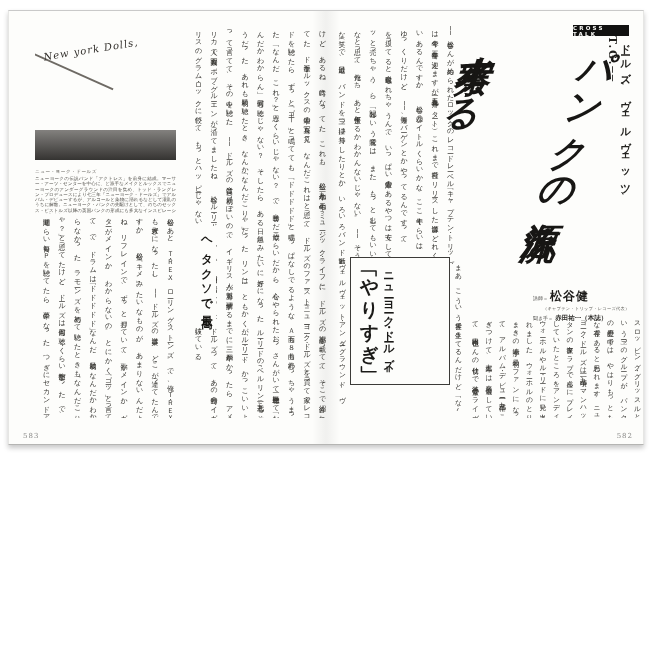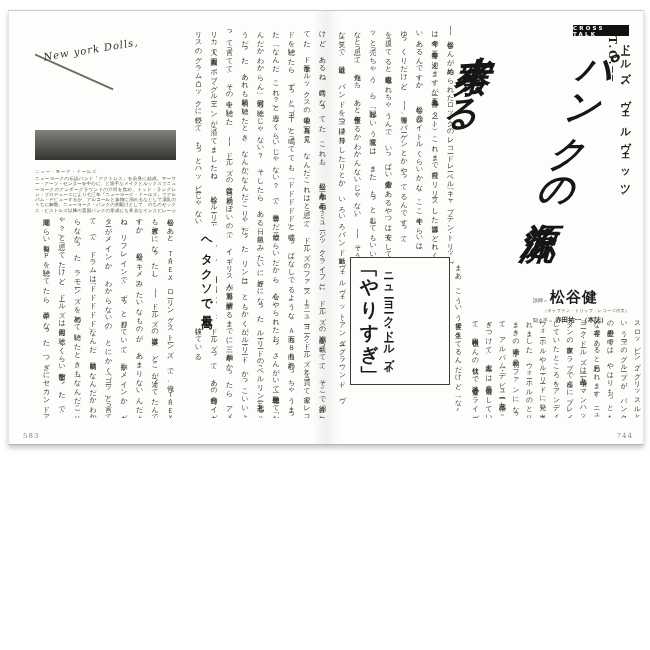--- a/index.html
+++ b/index.html
@@ -52,21 +52,21 @@
     font-weight:bold;color:#171614;font-size:36px;letter-spacing:1px;
     transform:skewX(-18deg);transform-origin:0 0;white-space:nowrap;
   }
   .title-l1{left:578px;top:17px;}
   .title-l2{left:458px;top:17px;}
 
   
   .credits{position:absolute;left:524px;top:277px;width:112px;}
   .credits .row1{font-size:6px;color:#3a3936;}
   .credits .role{font-size:5px;color:#4a4946;margin-right:2px;}
-  .credits .name{font-size:15px;font-weight:bold;color:#1d1c1a;letter-spacing:1px;}
+  .credits .name{font-size:12px;font-weight:bold;color:#1d1c1a;letter-spacing:1px;}
   .credits .affil{font-size:4.2px;color:#55544f;margin-top:1px;margin-left:10px;letter-spacing:.3px;}
   .credits .row2{font-size:5.2px;color:#2f2e2b;margin-top:3px;}
   .credits .name2{font-size:6.5px;font-weight:bold;}
 
   
   .pullbox{
     position:absolute;left:341px;top:246px;width:100px;height:128px;
     border:1px solid #3c3b38;background:#fdfdfb;
     padding:7px 6px;box-sizing:border-box;
   }
@@ -172,14 +172,14 @@
   <div class="caption-label">ニュー・ヨーク・ドールズ</div>
   <div class="caption-body">ニューヨークの伝説バンド「アクトレス」を前身に結成。マーサー・アーツ・センターを中心に、ど派手なメイクとルックスでニューヨークのアンダーグラウンドの注目を集め、トッド・ラングレン・プロデュースにより七三年『ニューヨーク・ドールズ』でアルバム・デビューするが、アルコールと薬物に溺れるなどして混乱のうちに解散。ニューヨーク・パンクの先駆けとして、のちのセックス・ピストルズ以降の英国パンクの形成にも多大なインスピレーションを与えた。</div>
 
   <div class="vtext" style="left:172px;top:15px;width:148px;height:392px;">けど、あるね。時々になってた。これも。　松谷　一九七一年か七二年の『ミュージック・ライフ』に、ドールズの記事が載ってて。そこで紹介されてた、ド派手なルックスの連中の写真を見て、なんだこれはと思って。ドールズのファースト（『ニューヨーク・ドールズ』）を買って家でレコードを聴いたら、ずっと「ゴー──」と鳴ってても、「ドドドドド」と鳴りっぱなしでるような、Ａ面も８曲も終わっちゃうまった。「なんだ、これ？」と思うくらいじゃない？　で、当時まだ二〇歳くらいだから、心をやられたおっさんがいて一生懸命聴いて「なんだかわからん」、何回も聴くじゃない？　そしたら、ある日、急にみたいに好きになった。ルー・リードの『ベルリン』（一九七三）もそうだった。あれも最初に聴いたとき、なんか「なんだこりゃ」だった。リン』は、ともかくが「ルー・リード、かっこいいよ」って言ってて、その中を聴いた。　──ドールズの音質は最初っぽいので、イギリス人が魅力を理解するまでに三、四年かかったら、アメリカ人で写真家のボブ・グルーエンが沿ってましたね。　松谷　ルー・リードさんという時期的な話題になった。ドールズって、あの当時のイギリスのグラム・ロックに較べて、もっとハッピーじゃない？　明るいよね。うむ、下世話に突き抜けている。</div>
 
   <div class="sechead">ヘタクソで最高</div>
 
   <div class="vtext" style="left:26px;top:202px;width:142px;height:205px;">松谷　あと、Ｔ・ＲＥＸ、ローリング・ストーンズ。で、俺、Ｔ・ＲＥＸも大好きになったし。　──ドールズの音楽は、どこが違ってたんですか。　松谷　「キメ」みたいなものが、あまりないんだよね。リフレインで、ずっと押していて、歌がメインか、ギターがメインか、わからないの。とにかく「ゴーッ」と言ってて、で、ドラムは「ドドドドド」なんだ。最初はなんだかわからなかった。ラモーンズを初めて聴いたときも「なんだこりゃ？」と思ってたけど、ドールズは何回も聴くくらい衝撃だった。で、一週間くらい毎日ＬＰを聴いてたら、夢中になった。つぎにセカンドアルバム（『悪徳のジャングル』）のジャケットを見たら、ロンドン・ブーツを履いてバスドラ叩いてたから、この人が……　松谷　誰もわかってない（笑）。これ、スゴくない？　『稀代の化粧泥棒装置顔』という見開きページを眺めるだけで三度笑っちゃって、いったいなにが起こってるのかと思った。　──カルーセル麻紀、東郷健、青江のママなども、当時の夜の世界の有名人を出して、マーク・ボランやイギー・ポップも同じページに載せるような。</div>
 
   <div class="pagenum left">583</div>
-  <div class="pagenum right">744</div>
+  <div class="pagenum right">582</div>
 </div>
 
 </body></html>

